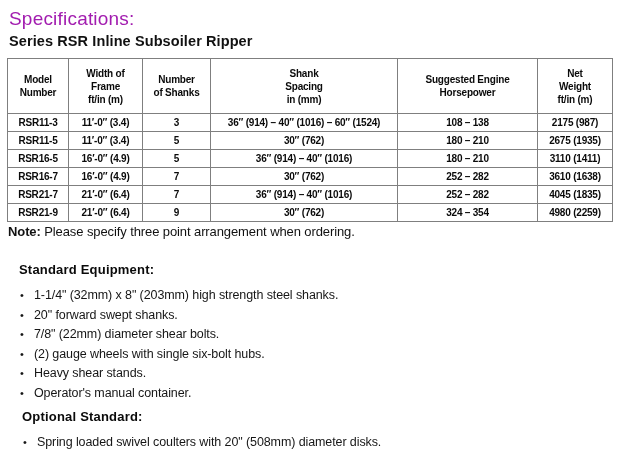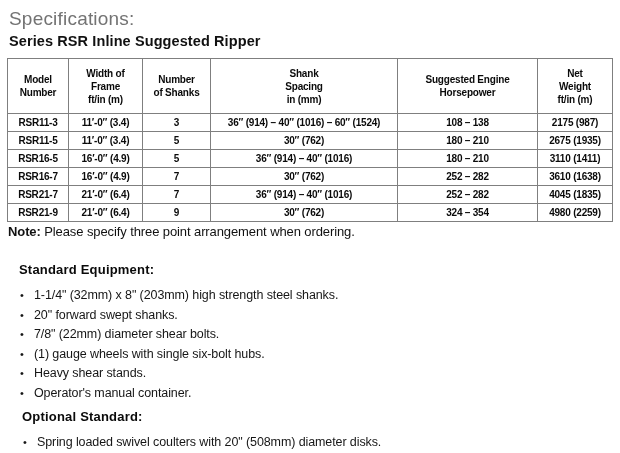--- a/index.html
+++ b/index.html
@@ -6,21 +6,21 @@
   #page{
     position:relative;
     width:620px;height:453px;
     background:#ffffff;
     font-family:"Liberation Sans","DejaVu Sans",sans-serif;
     color:#0a0a0a;
     overflow:hidden;
   }
   .title{
     position:absolute;left:9px;top:8px;
-    font-size:19px;font-weight:400;letter-spacing:.2px;color:#737373;
+    font-size:19px;font-weight:400;letter-spacing:.2px;color:#a21caf;
   }
   .subtitle{
     position:absolute;left:9px;top:33px;
     font-size:14.5px;font-weight:700;letter-spacing:.1px;color:#111;
   }
   table.spec{
     position:absolute;left:7px;top:58px;
     border-collapse:collapse;
     table-layout:fixed;
     width:605px;
@@ -70,21 +70,21 @@
     position:absolute;left:1px;top:0;
     font-size:11px;line-height:19.6px;
   }
 </style>
 </head>
 <body>
 
 <div id="page">
 
   <div class="title">Specifications:</div>
-  <div class="subtitle">Series RSR Inline Suggested Ripper</div>
+  <div class="subtitle">Series RSR Inline Subsoiler Ripper</div>
 
   <table class="spec">
     <colgroup>
       <col style="width:61px">
         <col style="width:74px">
         <col style="width:68px">
       <col style="width:187px">
         <col style="width:140px">
         <col style="width:75px">
     </colgroup>
@@ -160,21 +160,21 @@
   </table>
 
   <div class="note"><b>Note:</b><span> Please specify three point arrangement when ordering.</span></div>
 
   <div class="section section-std">
     <div class="sec-heading">Standard Equipment:</div>
     <ul class="eq">
       <li><span class="dot">•</span><span>1-1/4" (32mm) x 8" (203mm) high strength steel shanks.</span></li>
       <li><span class="dot">•</span><span>20" forward swept shanks.</span></li>
       <li><span class="dot">•</span><span>7/8" (22mm) diameter shear bolts.</span></li>
-      <li><span class="dot">•</span><span>(1) gauge wheels with single six-bolt hubs.</span></li>
+      <li><span class="dot">•</span><span>(2) gauge wheels with single six-bolt hubs.</span></li>
       <li><span class="dot">•</span><span>Heavy shear stands.</span></li>
       <li><span class="dot">•</span><span>Operator's manual container.</span></li>
     </ul>
   </div>
 
   <div class="section section-opt">
     <div class="sec-heading">Optional Standard:</div>
     <ul class="eq">
       <li><span class="dot">•</span><span>Spring loaded swivel coulters with 20" (508mm) diameter disks.</span></li>
     </ul>

